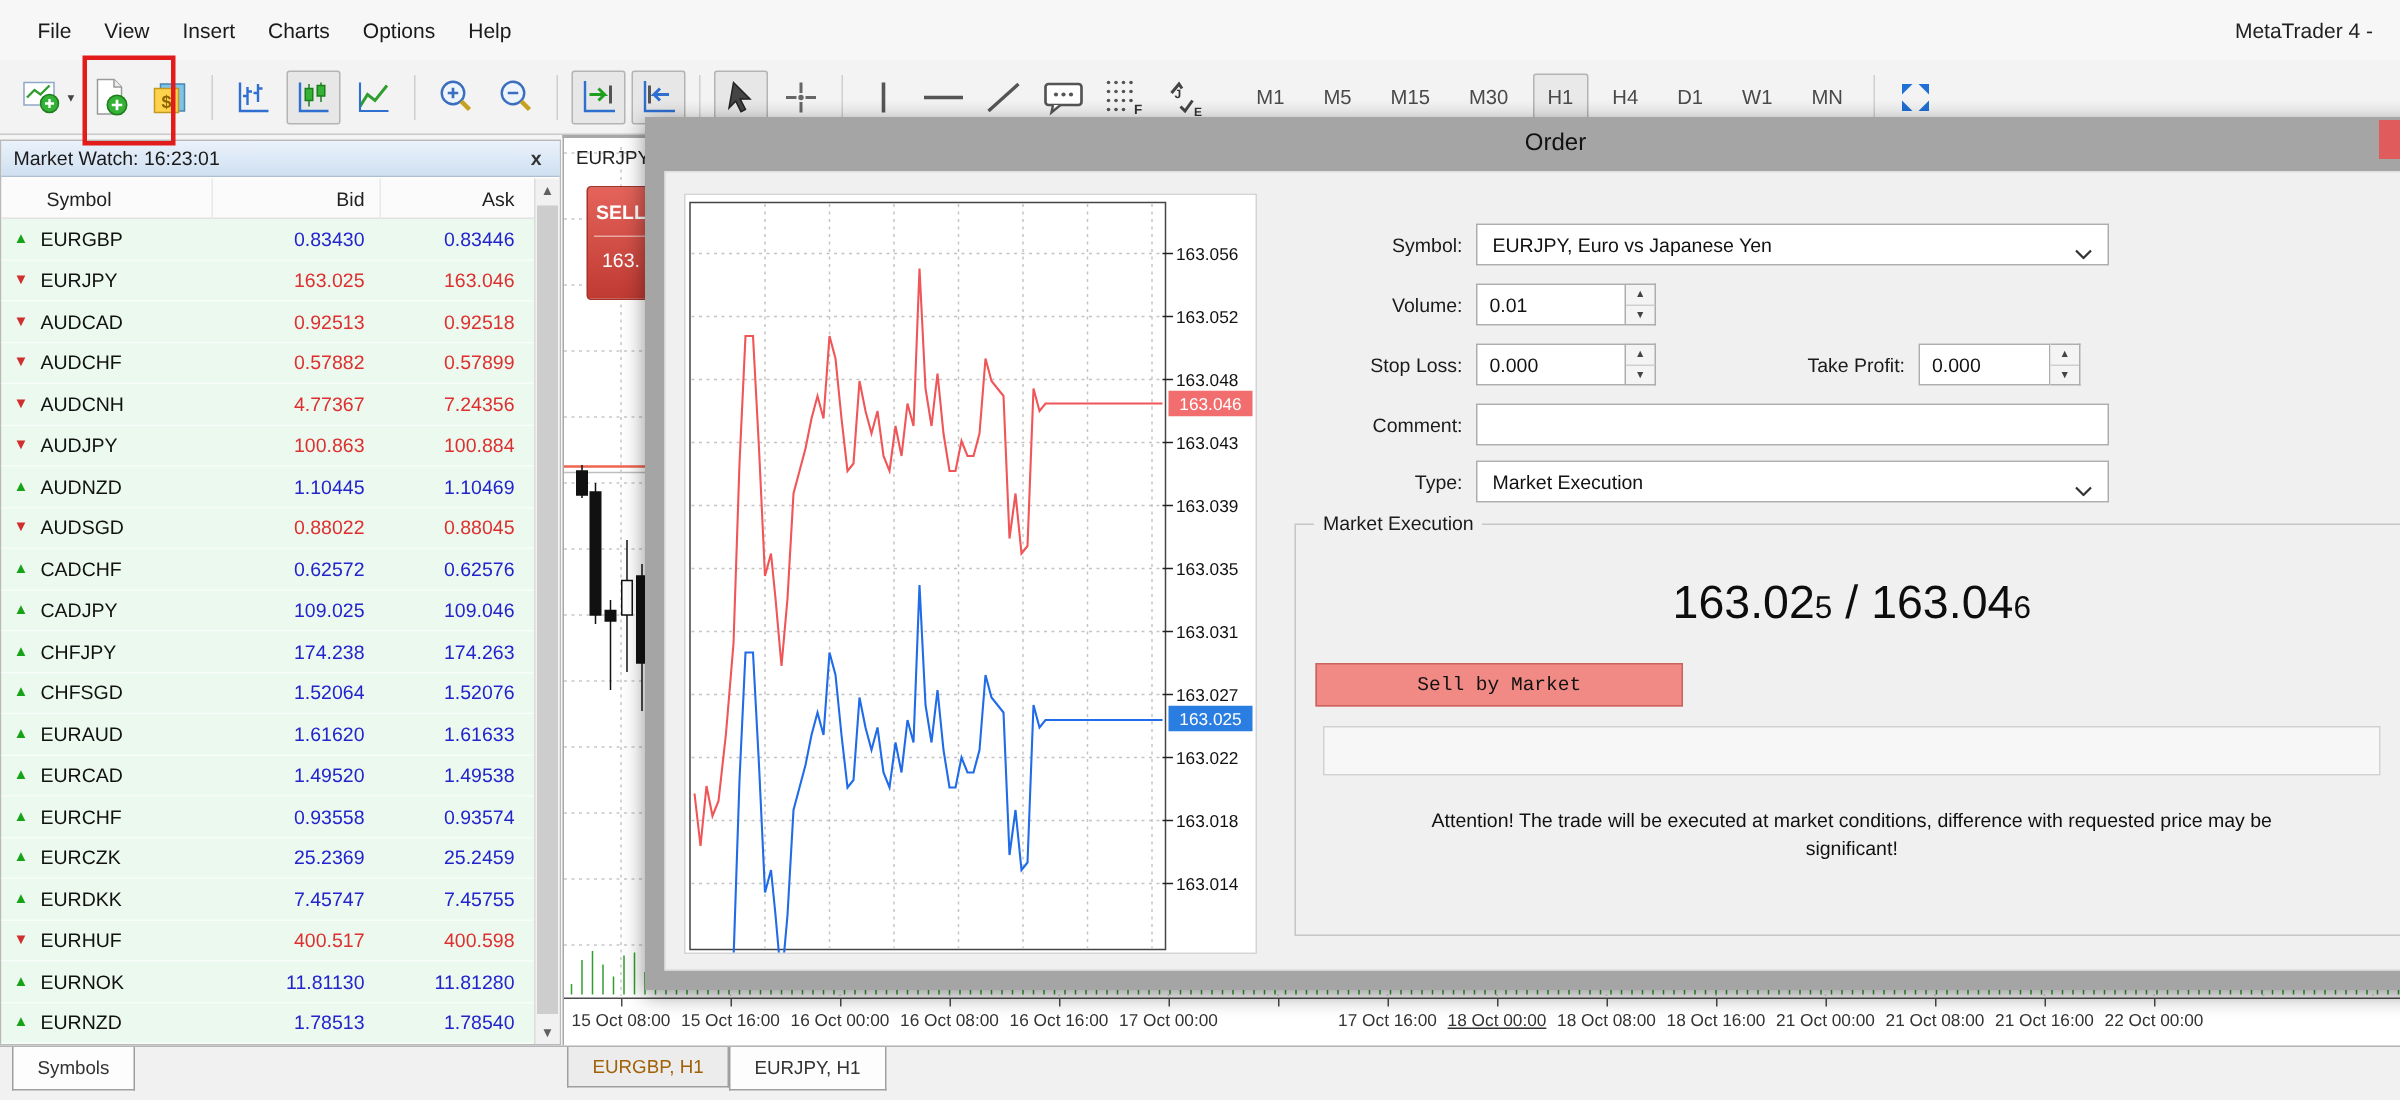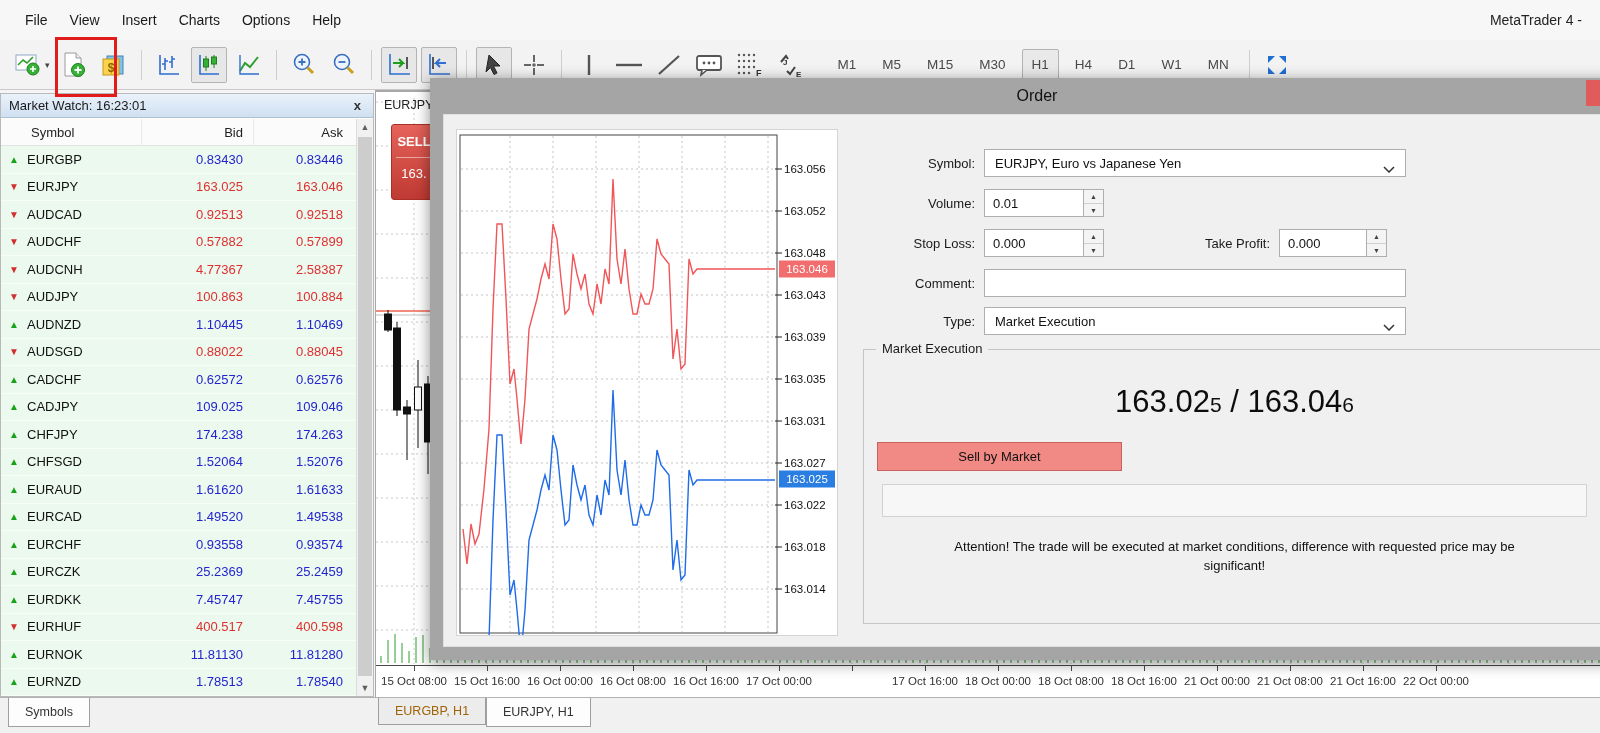--- a/index.html
+++ b/index.html
@@ -82,21 +82,21 @@
   .tinput { background:#fff; border:1px solid #aeaeae; height:28px; font-size:13px; color:#111; padding:0 8px; font-family:"Liberation Sans",sans-serif; }
   .spin { width:20px; height:28px; border:1px solid #aeaeae; border-left:none; background:#f4f4f4; display:flex; flex-direction:column; }
   .spin span { flex:1; font-size:7px; color:#444; text-align:center; line-height:13px; }
   .spin span:first-child { border-bottom:1px solid #cfcfcf; }
 
   #groupbox { position:absolute; left:419px; right:24px; top:234px; bottom:22px; border:1px solid #c6c6c6; }
   #group-label { position:absolute; left:12px; top:-9px; background:#f0f0f0; padding:0 6px; font-size:13px; color:#1a1a1a; }
   #bigprice { position:absolute; left:0; right:0; top:34px; text-align:center; font-size:31px; color:#0d0d0d; }
   #bigprice .small { font-size:21px; }
   .mkbtn { position:absolute; top:92px; width:245px; height:29px; display:flex; align-items:center; justify-content:center; font-size:13px; color:#111; }
-  #sell-btn { left:13px; background:#f18a85; border:1px solid #c9615c; }
+  #sell-btn { left:13px; background:#f18a85; border:1px solid #c9615c;font-family:Liberation Mono, monospace; }
   #buy-btn { left:290px; background:#aac7ee; border:1px solid #7d9fcb; }
   #result-box { position:absolute; left:18px; right:18px; top:134px; height:33px; background:#f7f7f7; border:1px solid #d2d2d2; }
   #attention { position:absolute; left:50%; transform:translateX(-50%); top:188px; width:566px; text-align:center; font-size:13px; color:#111; line-height:1.45; }
 
   svg text { font-family:"Liberation Sans",sans-serif; }
 </style>
 </head>
 <body>
 
 <div id="app">
@@ -541,21 +541,21 @@
         <span class="tlabel" style="left: 257px;">16 Oct 08:00</span>
         <span class="ttick" style="left: 257px;"></span>
         <span class="tlabel" style="left: 330px;">16 Oct 16:00</span>
         <span class="ttick" style="left: 330px;"></span>
         <span class="tlabel" style="left: 403px;">17 Oct 00:00</span>
         <span class="ttick" style="left: 403px;"></span>
         <span class="tlabel" style="left: 476px; margin-top: 45px;">17 Oct 08:00</span>
         <span class="ttick" style="left: 476px;"></span>
         <span class="tlabel" style="left: 549px;">17 Oct 16:00</span>
         <span class="ttick" style="left: 549px;"></span>
-        <span class="tlabel" style="left: 622px;">18 Oct 00:00</span>
+        <span class="tlabel" style="left: 622px; text-decoration: underline;">18 Oct 00:00</span>
         <span class="ttick" style="left: 622px;"></span>
         <span class="tlabel" style="left: 695px;">18 Oct 08:00</span>
         <span class="ttick" style="left: 695px;"></span>
         <span class="tlabel" style="left: 768px;">18 Oct 16:00</span>
         <span class="ttick" style="left: 768px;"></span>
         <span class="tlabel" style="left: 841px; text-align: right;">21 Oct 00:00</span>
         <span class="ttick" style="left: 841px;"></span>
         <span class="tlabel" style="left: 914px;">21 Oct 08:00</span>
         <span class="ttick" style="left: 914px;"></span>
         <span class="tlabel" style="left: 987px;">21 Oct 16:00</span>
@@ -599,21 +599,21 @@
         <div class="mw-row">
           <span class="mw-arrow down">▼</span>
           <span class="mw-sym">AUDCHF</span>
           <span class="mw-bid pr-down">0.57882</span>
           <span class="mw-ask pr-down">0.57899</span>
         </div>
         <div class="mw-row">
           <span class="mw-arrow down">▼</span>
           <span class="mw-sym">AUDCNH</span>
           <span class="mw-bid pr-down">4.77367</span>
-          <span class="mw-ask pr-down">2.58387</span>
+          <span class="mw-ask pr-down">7.24356</span>
         </div>
         <div class="mw-row">
           <span class="mw-arrow down">▼</span>
           <span class="mw-sym">AUDJPY</span>
           <span class="mw-bid pr-down">100.863</span>
           <span class="mw-ask pr-down">100.884</span>
         </div>
         <div class="mw-row">
           <span class="mw-arrow up">▲</span>
           <span class="mw-sym">AUDNZD</span>

